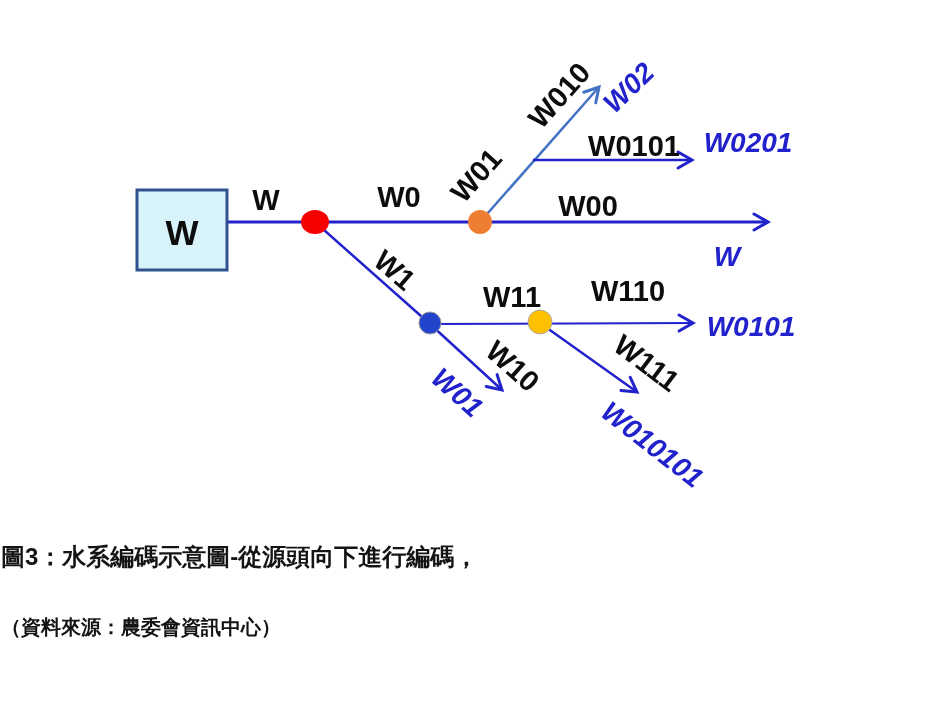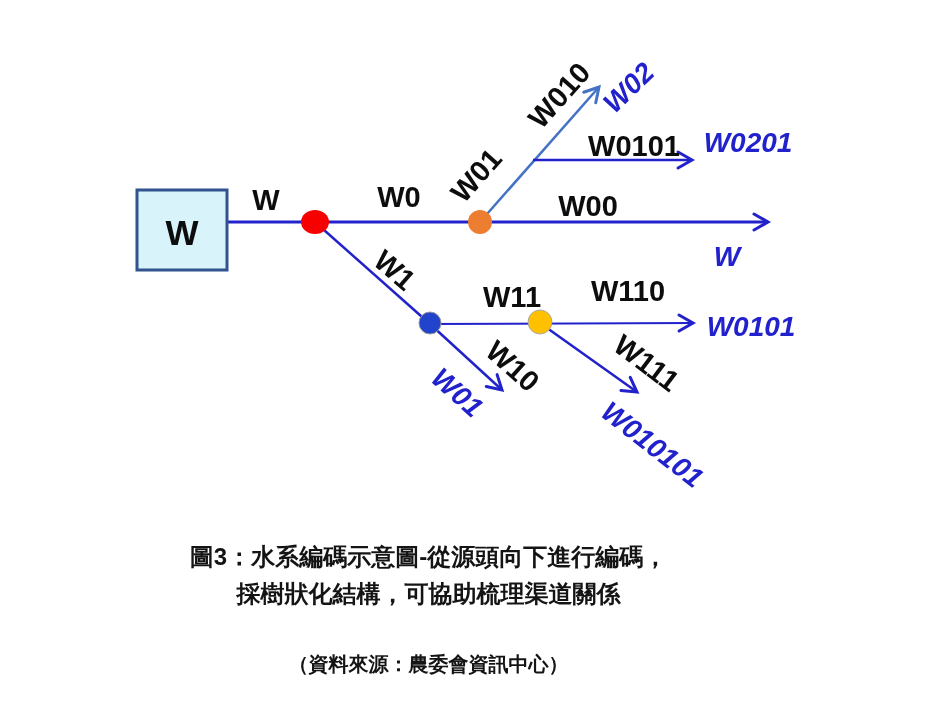--- a/index.html
+++ b/index.html
@@ -13,22 +13,22 @@
   }
   .lbl-blue {
     font-family: "Liberation Sans", sans-serif;
     font-size: 28px; font-weight: 600; font-style: italic; fill: #2222cc;
   }
   .box-label {
     font-family: "Liberation Sans", sans-serif;
     font-size: 35px; font-weight: 600; fill: #0d0d0d;
   }
   .caption {
-    position: absolute; left: 16px; top: 538px; width: 825px;
-    text-align: center; color: #141414;
+    position: absolute; left: 1px; top: 538px; width: 825px;
+    color: #141414;
     font-family: "Liberation Sans", sans-serif;
   }
   .caption .cap-line { font-size: 24px; font-weight: 700; line-height: 37px; }
   .caption .cap-source { font-size: 20px; font-weight: 700; line-height: 37px; margin-top: 34px; }
 </style>
 </head>
 <body>
 
 <div class="stage">
 
@@ -80,17 +80,16 @@
     <text class="lbl-blue" x="629" y="97" text-anchor="middle" transform="rotate(-44 629 88)">W02</text>
     <text class="lbl-blue" x="748" y="152" text-anchor="middle">W0201</text>
     <text class="lbl-blue" x="727" y="266" text-anchor="middle">W</text>
     <text class="lbl-blue" x="751" y="336" text-anchor="middle">W0101</text>
     <text class="lbl-blue" x="457" y="402" text-anchor="middle" transform="rotate(42 457 393)">W01</text>
     <text class="lbl-blue" x="652" y="454" text-anchor="middle" transform="rotate(38 652 445)">W010101</text>
   </svg>
 
   <div class="caption">
     <div class="cap-line">圖3：水系編碼示意圖-從源頭向下進行編碼，</div>
-    <div class="cap-line">採樹狀化結構，可協助梳理渠道關係</div>
     <div class="cap-source">（資料來源：農委會資訊中心）</div>
   </div>
 
 </div>
 
 </body></html>

